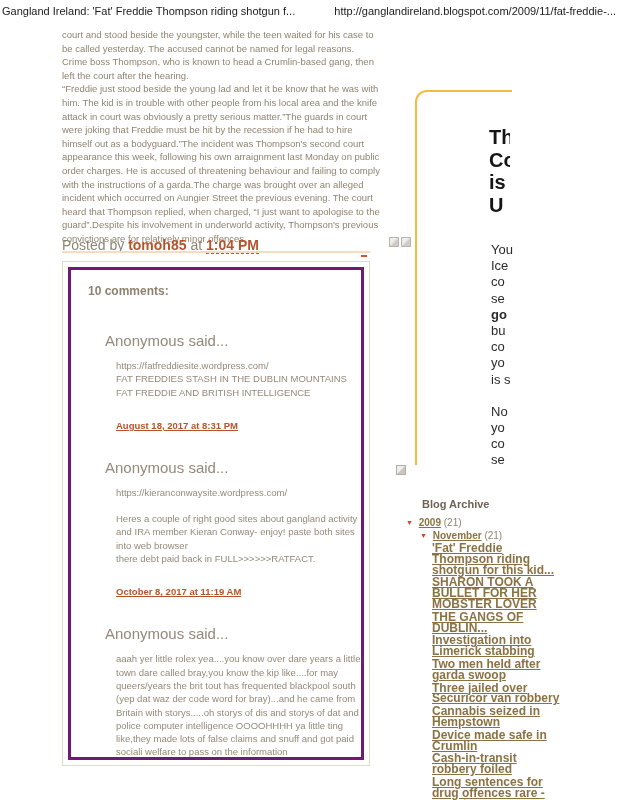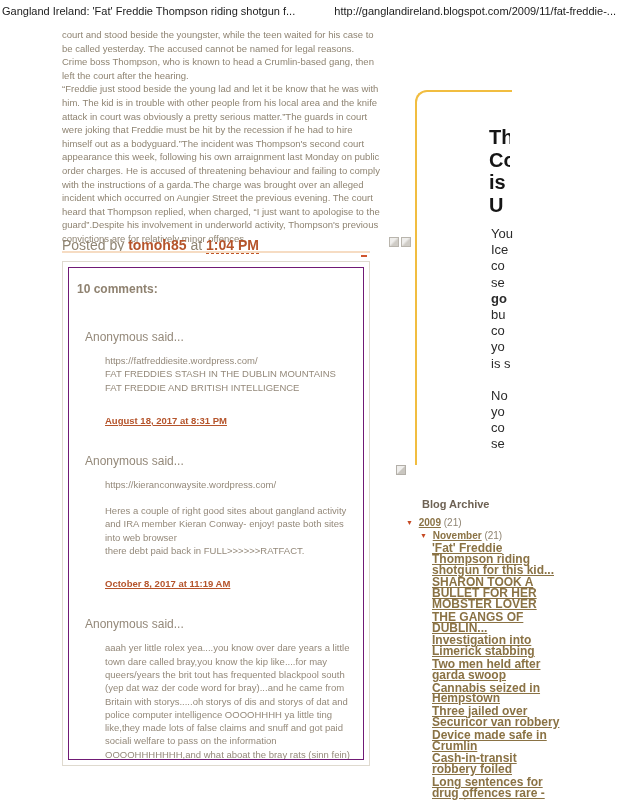--- a/index.html
+++ b/index.html
@@ -23,36 +23,36 @@
     background:linear-gradient(135deg,#efeeec 40%,#cfccc6 60%);cursor:pointer;}
   .icon-email{left:389px;top:237px;}
   .icon-blogthis{left:401px;top:237px;}
   .post-divider{position:absolute;left:62px;top:251px;width:308px;height:2px;background:#f6dcc3;}
   .divider-tick{position:absolute;left:361px;top:255px;width:6px;height:2px;background:#d0552e;}
 
   
   .comments-box{position:absolute;left:62px;top:261px;width:306px;height:503px;
     border:1px solid #dfdacf;background:#fff;}
   .comments-inner{position:absolute;left:5px;top:5px;right:5px;bottom:5px;
-    border:1px solid #701a75;padding:14px 8px;overflow:hidden;box-sizing:border-box;}
+    border:3px solid #701a75;padding:14px 17px;overflow:hidden;box-sizing:border-box;}
   .comments-heading{margin:0 0 34px 0;font-size:12px;font-weight:bold;color:#8f8270;}
   .comment{margin:0 0 26px 0;}
-  .comment-author{font-size:12px;color:#94897a;margin:0 0 10px 8px;}
+  .comment-author{font-size:15px;color:#94897a;margin:0 0 10px 17px;}
   .comment-body{margin-left:28px;width:250px;font-size:9.5px;line-height:13.3px;color:#94897a;}
   .cblock{margin:0 0 13px 0;white-space:pre-line;}
   .comment-date{display:inline-block;margin:8px 0 0 28px;font-size:9.5px;font-weight:bold;
     color:#b5542b;text-decoration:underline;cursor:pointer;}
 
   
   .widget-box{position:absolute;left:415px;top:90px;width:95px;height:373px;
     border-top:2px solid #f1bd40;border-left:2px solid #f1bd40;border-top-left-radius:12px;}
   .widget-heading{position:absolute;left:489px;top:126px;}
   .widget-heading span{display:block;width:21px;height:22.5px;overflow:hidden;white-space:nowrap;
     font-size:20px;line-height:22.5px;font-weight:bold;color:#151515;}
-  .widget-text{position:absolute;left:491px;top:226px;}
+  .widget-text{position:absolute;left:491px;top:242px;}
   .widget-text span{display:block;width:25px;height:16.2px;overflow:hidden;white-space:nowrap;
     font-size:13px;line-height:16.2px;color:#2b2b2b;}
   .widget-text .wgap{height:16px;}
   .widget-text .wbold{font-weight:bold;}
   .placeholder-icon{position:absolute;left:396px;top:465px;width:8px;height:8px;
     border:1px solid #b3afa8;background:linear-gradient(135deg,#f0efed 45%,#c9c6c0 55%);}
 
   
   .archive-heading{position:absolute;left:422px;top:498px;font-size:11px;font-weight:bold;color:#6e6254;}
   .archive-year{position:absolute;left:406px;top:517px;font-size:10px;color:#8f8472;white-space:nowrap;}
@@ -154,22 +154,22 @@
       <a>November</a>
       <span>(21)</span>
     </div>
 
     <nav class="archive-posts">
         <a class="archive-post-link">'Fat' Freddie Thompson riding shotgun for this kid...</a>
         <a class="archive-post-link">SHARON TOOK A BULLET FOR HER MOBSTER LOVER</a>
         <a class="archive-post-link">THE GANGS OF DUBLIN...</a>
         <a class="archive-post-link">Investigation into Limerick stabbing</a>
         <a class="archive-post-link">Two men held after garda swoop</a>
+        <a class="archive-post-link">Three jailed over Securicor van robbery</a>
         <a class="archive-post-link">Cannabis seized in Hempstown</a>
-        <a class="archive-post-link">Three jailed over Securicor van robbery</a>
         <a class="archive-post-link">Device made safe in Crumlin</a>
         <a class="archive-post-link">Cash-in-transit robbery foiled</a>
         <a class="archive-post-link">Long sentences for drug offences rare - report</a>
         <a class="archive-post-link">Three held after cannabis seizure</a>
         <a class="archive-post-link">Three guns recovered in Limerick</a>
       </nav>
   </aside>
 
 
 </div>

